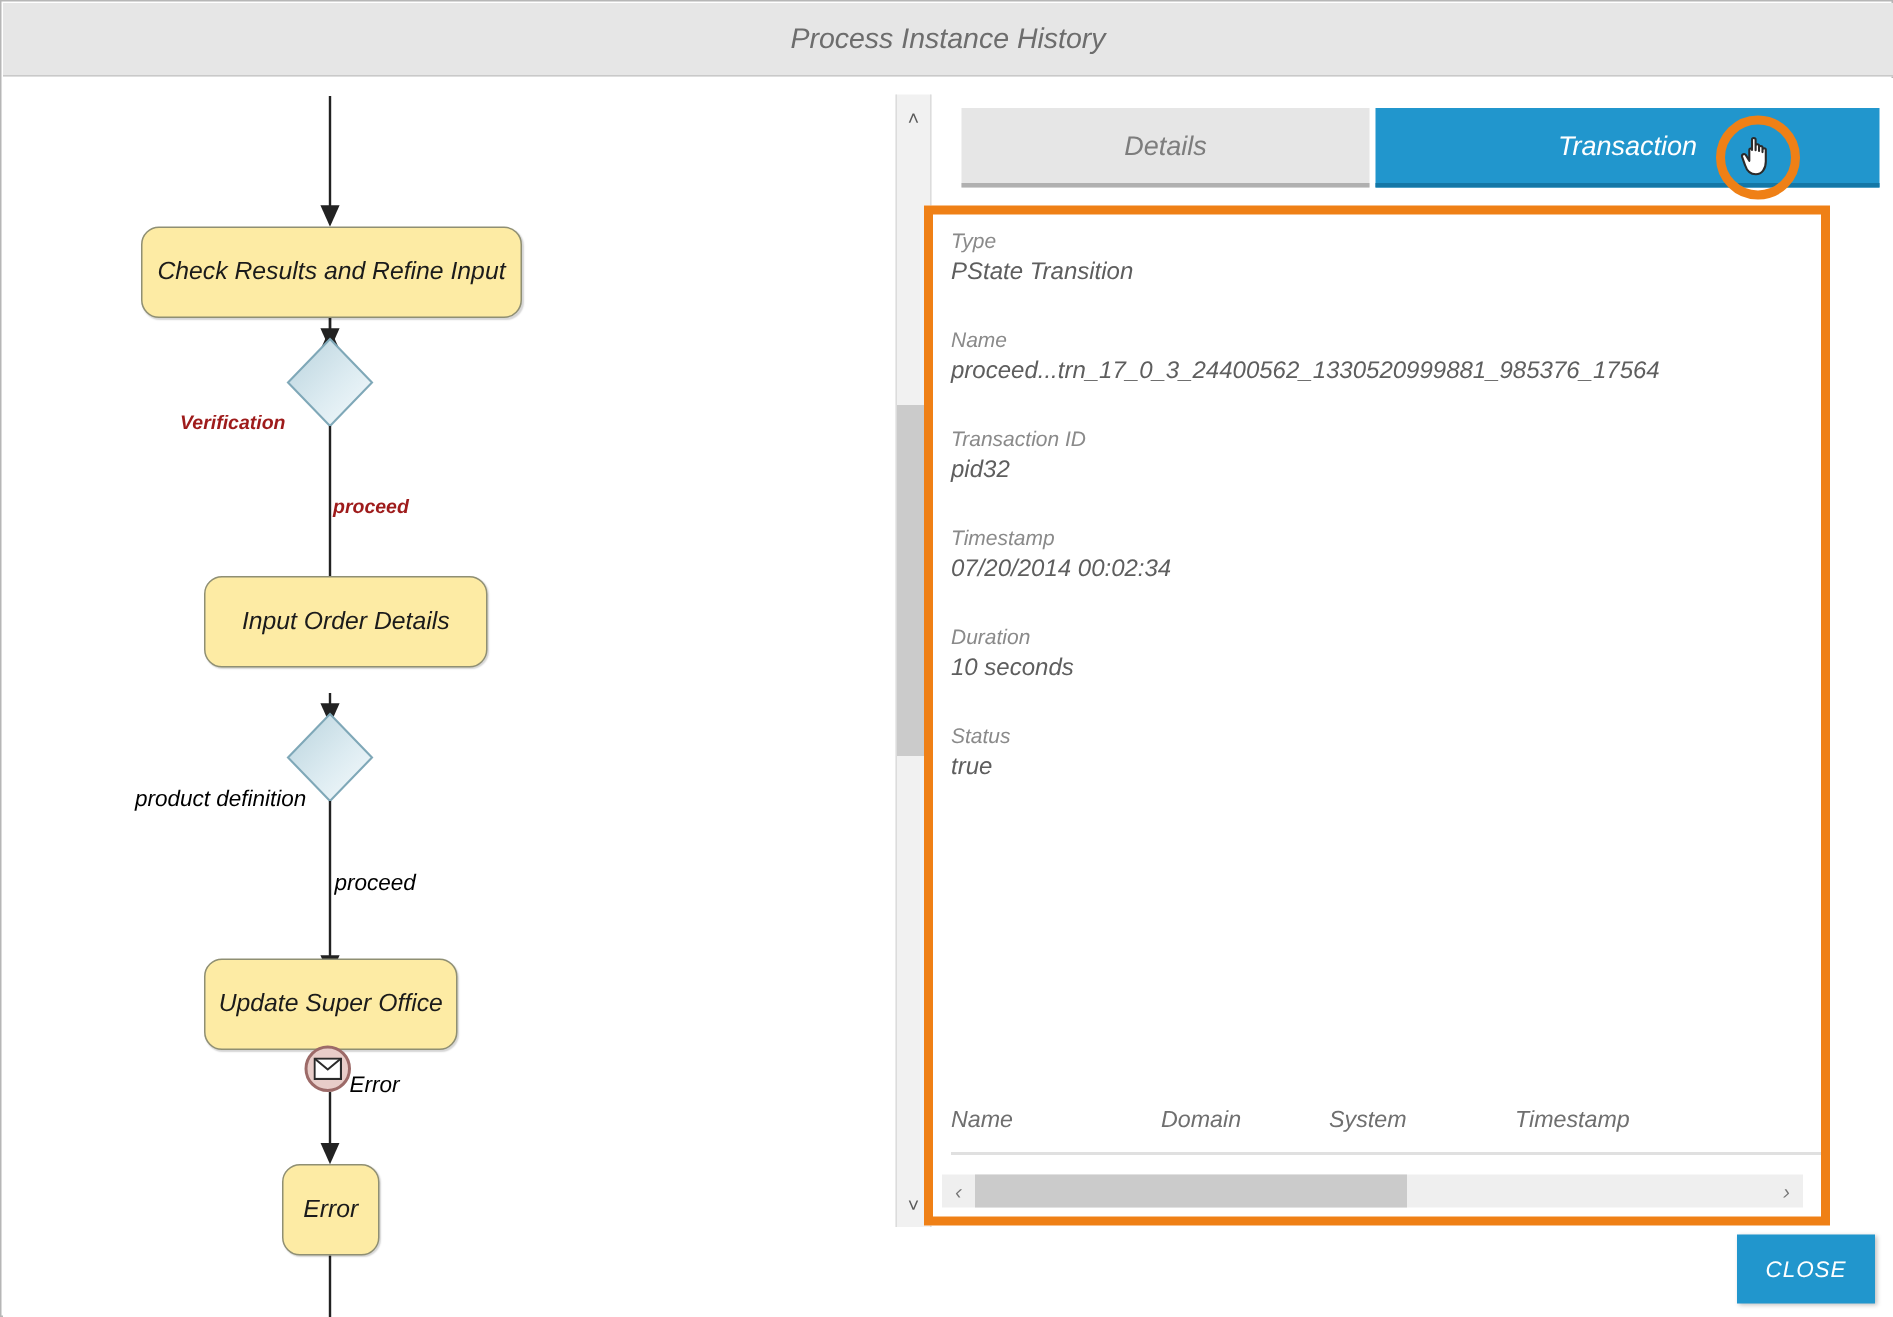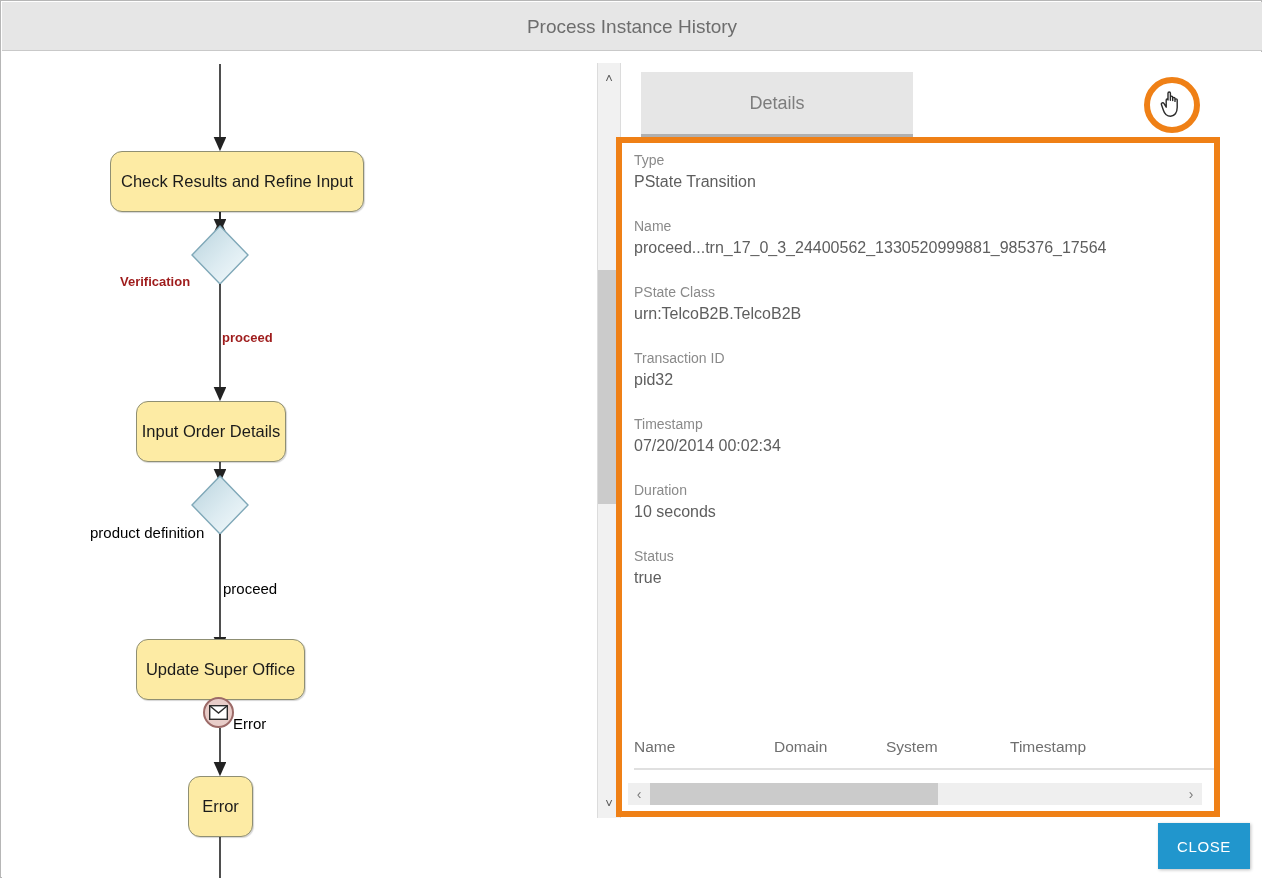--- a/index.html
+++ b/index.html
@@ -20,20 +20,21 @@
   }
 
   
   .dialog-frame {
     position: absolute;
     left: 0; top: 0;
     width: 1262px; height: 878px;
     box-sizing: border-box;
     border: 1px solid #b6b6b6;
     background: #ffffff;
+    font-style: italic;
   }
   .title-bar {
     position: absolute;
     left: 1px; top: 1px;
     width: 1260px; height: 49px;
     background: #e6e6e6;
     border-bottom: 1px solid #c9c9c9;
     box-sizing: border-box;
   }
   .title-text {
@@ -63,22 +64,22 @@
     border: 1.4px solid #8f8f73;
     border-radius: 12px;
     color: #1b1b1b;
     font-size: 16.5px;
     text-align: center;
     display: flex;
     align-items: center;
     justify-content: center;
     box-shadow: 1px 1px 1px rgba(0,0,0,0.17);
   }
-  .node-check { left: 108px;  top: 99px;  width: 254px; height: 61px; }
-  .node-input { left: 134px; top: 349px; width: 150px; height: 61px; }
+  .node-check { left: 92px;  top: 99px;  width: 254px; height: 61px; }
+  .node-input { left: 134px; top: 332px; width: 189px; height: 61px; }
   .node-update{ left: 134px; top: 587px; width: 169px; height: 61px; }
   .node-error { left: 186px; top: 724px; width: 65px;  height: 61px; }
 
   .edge-label {
     position: absolute;
     font-size: 15px;
     white-space: nowrap;
   }
   .edge-label.red  { color: #9e1b1b; font-weight: bold; font-size: 13px; }
   .edge-label.black{ color: #000000; }
@@ -134,21 +135,21 @@
   }
 
   
   .tabs {
     position: absolute;
     left: 49px; top: 20px;
     width: 612px; height: 65px;
   }
   .tab {
     position: absolute;
-    top: 0; height: 65px;
+    top: 0; height: 53px;
     box-sizing: border-box;
     display: flex;
     align-items: center;
     justify-content: center;
     font-size: 18px;
     cursor: pointer;
   }
   .tab-details {
     left: 0; width: 272px;
     background: #e6e6e6;
@@ -333,36 +334,33 @@
     <div class="right-pane">
 
       <div class="vscroll">
         <div class="arrow up">˄</div>
         <div class="thumb"></div>
         <div class="arrow down">˅</div>
       </div>
 
       <div class="tabs">
         <div class="tab tab-details">Details</div>
+        <div class="tab tab-transaction">Transaction</div>
       </div>
 
       <div class="content-box">
 
         <div class="fields">
           <div class="field">
             <div class="field-label">Type</div>
             <div class="field-value">PState Transition</div>
           </div>
           <div class="field">
             <div class="field-label">Name</div>
             <div class="field-value">proceed...trn_17_0_3_24400562_1330520999881_985376_17564</div>
-          </div>
-          <div class="field">
-            <div class="field-label">PState Class</div>
-            <div class="field-value">urn:TelcoB2B.TelcoB2B</div>
           </div>
           <div class="field">
             <div class="field-label">Transaction ID</div>
             <div class="field-value">pid32</div>
           </div>
           <div class="field">
             <div class="field-label">Timestamp</div>
             <div class="field-value">07/20/2014 00:02:34</div>
           </div>
           <div class="field">

